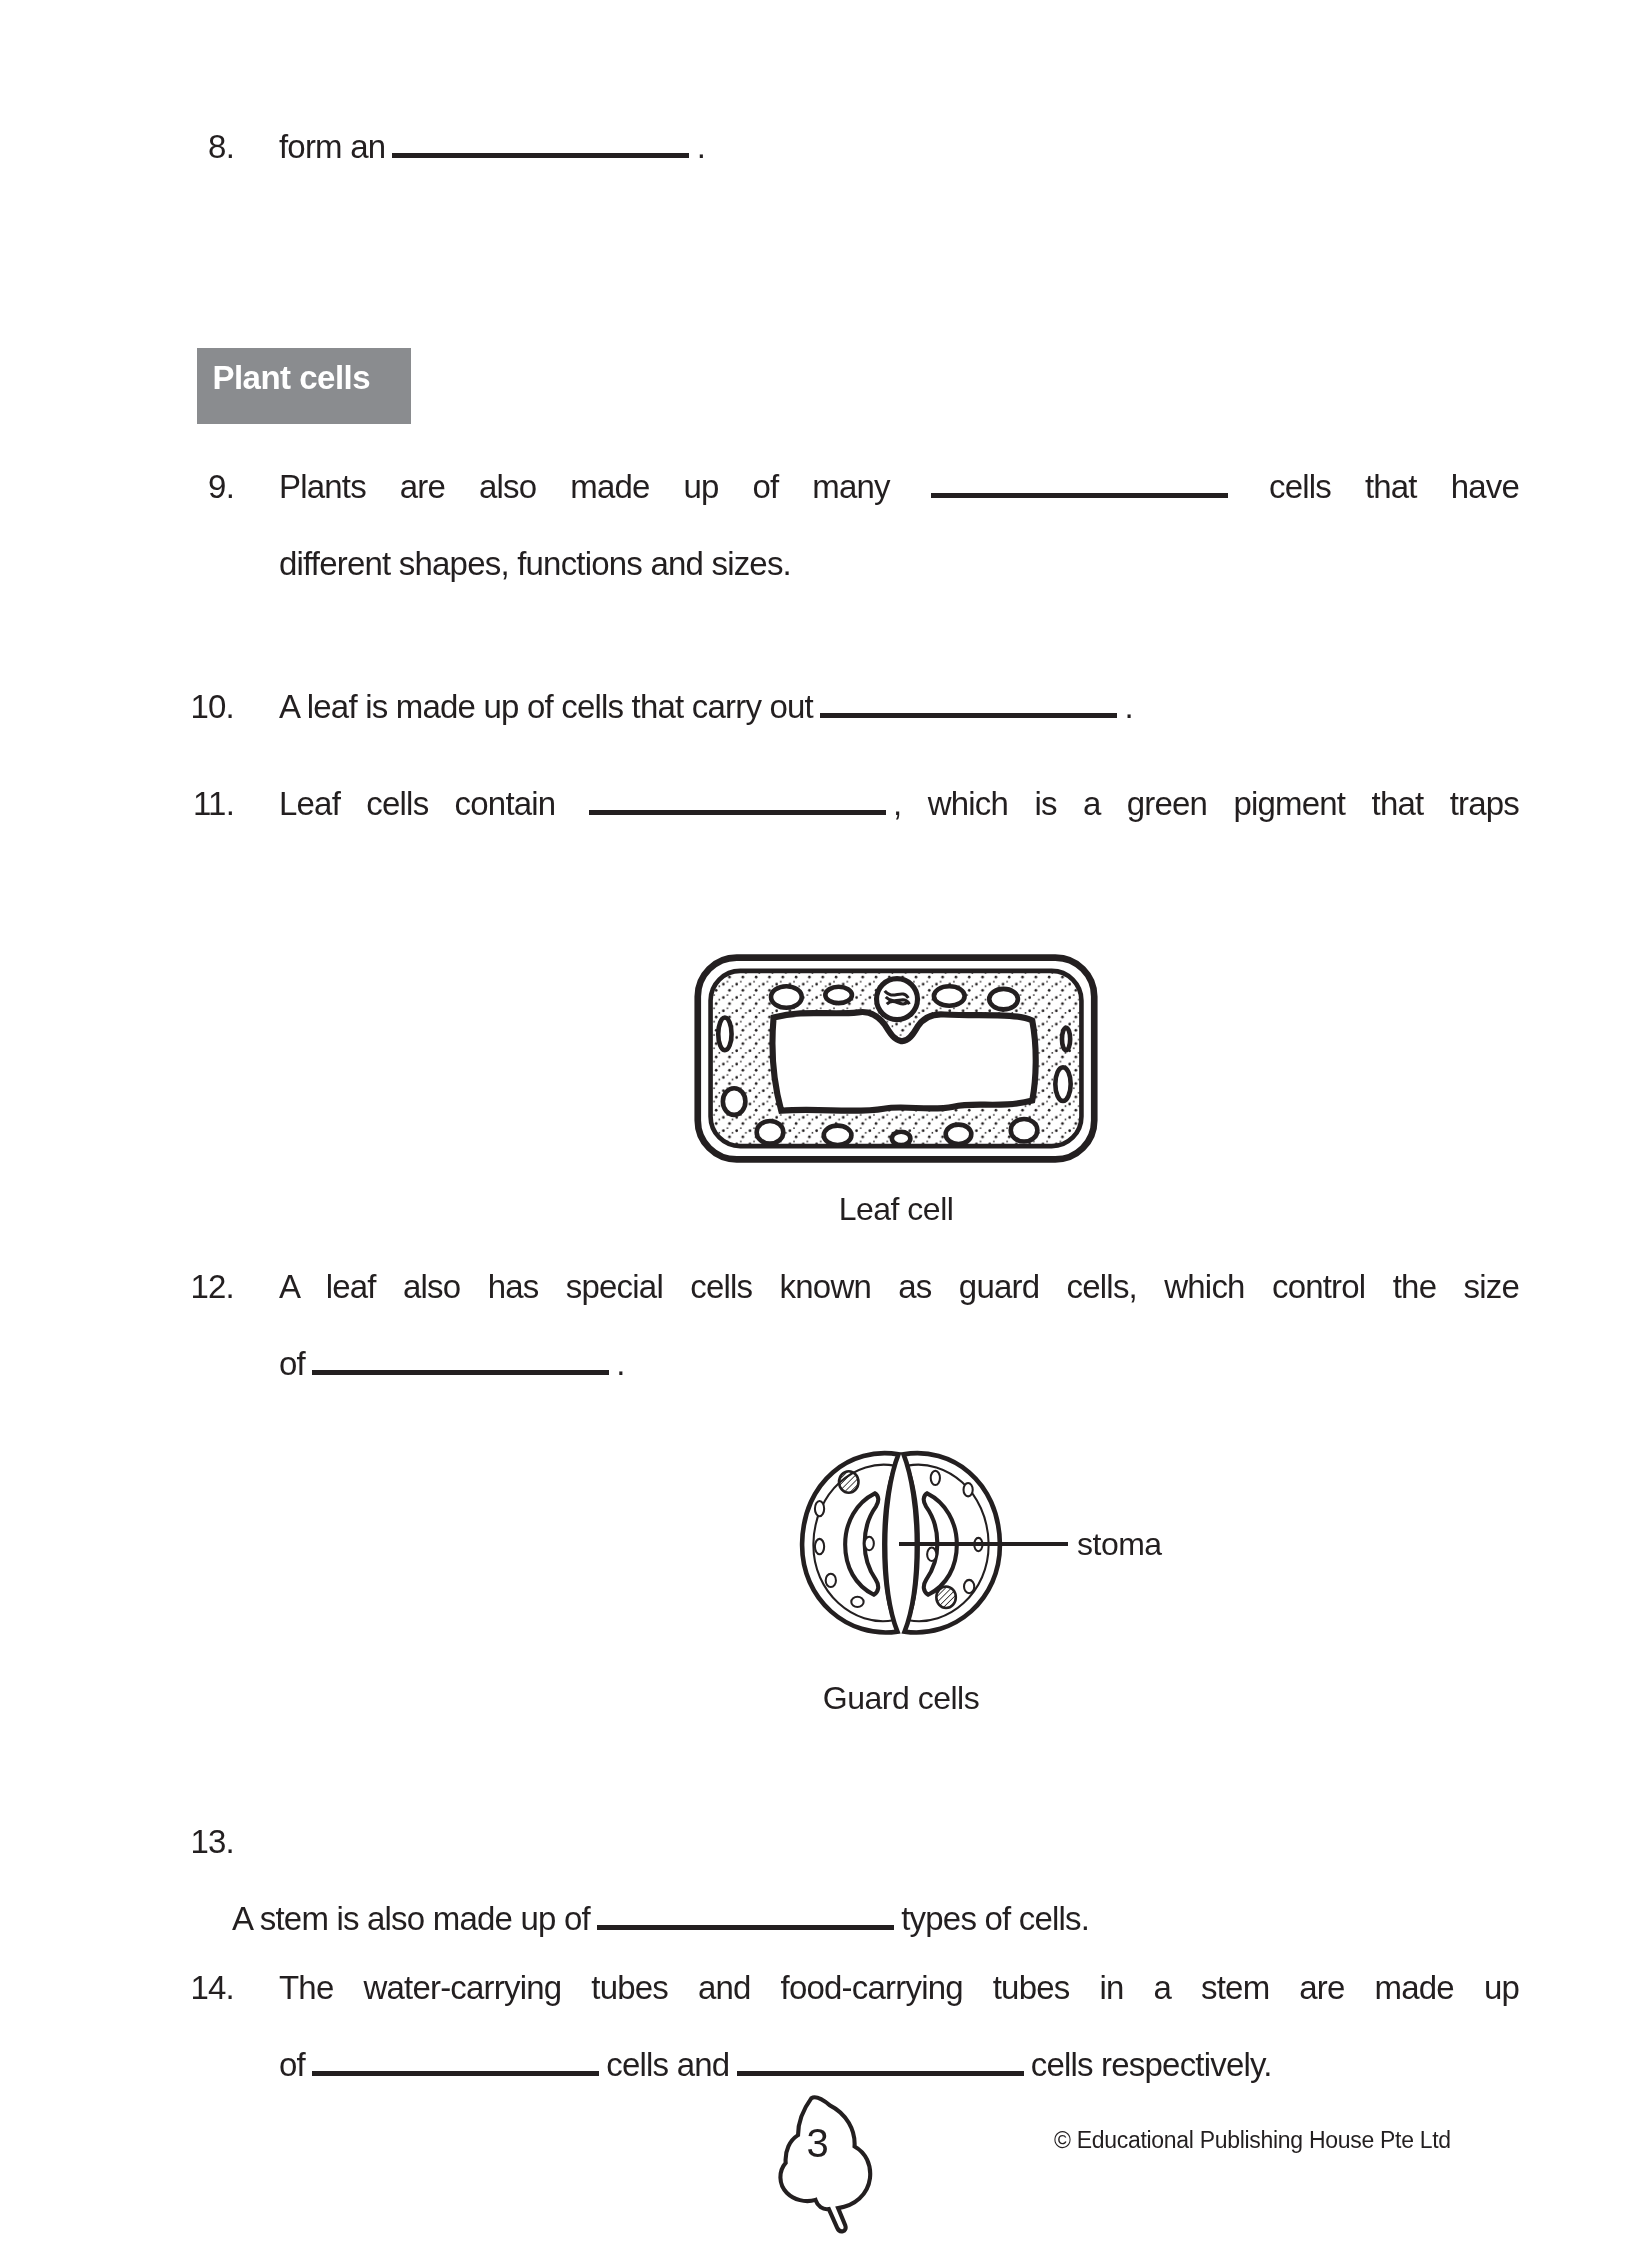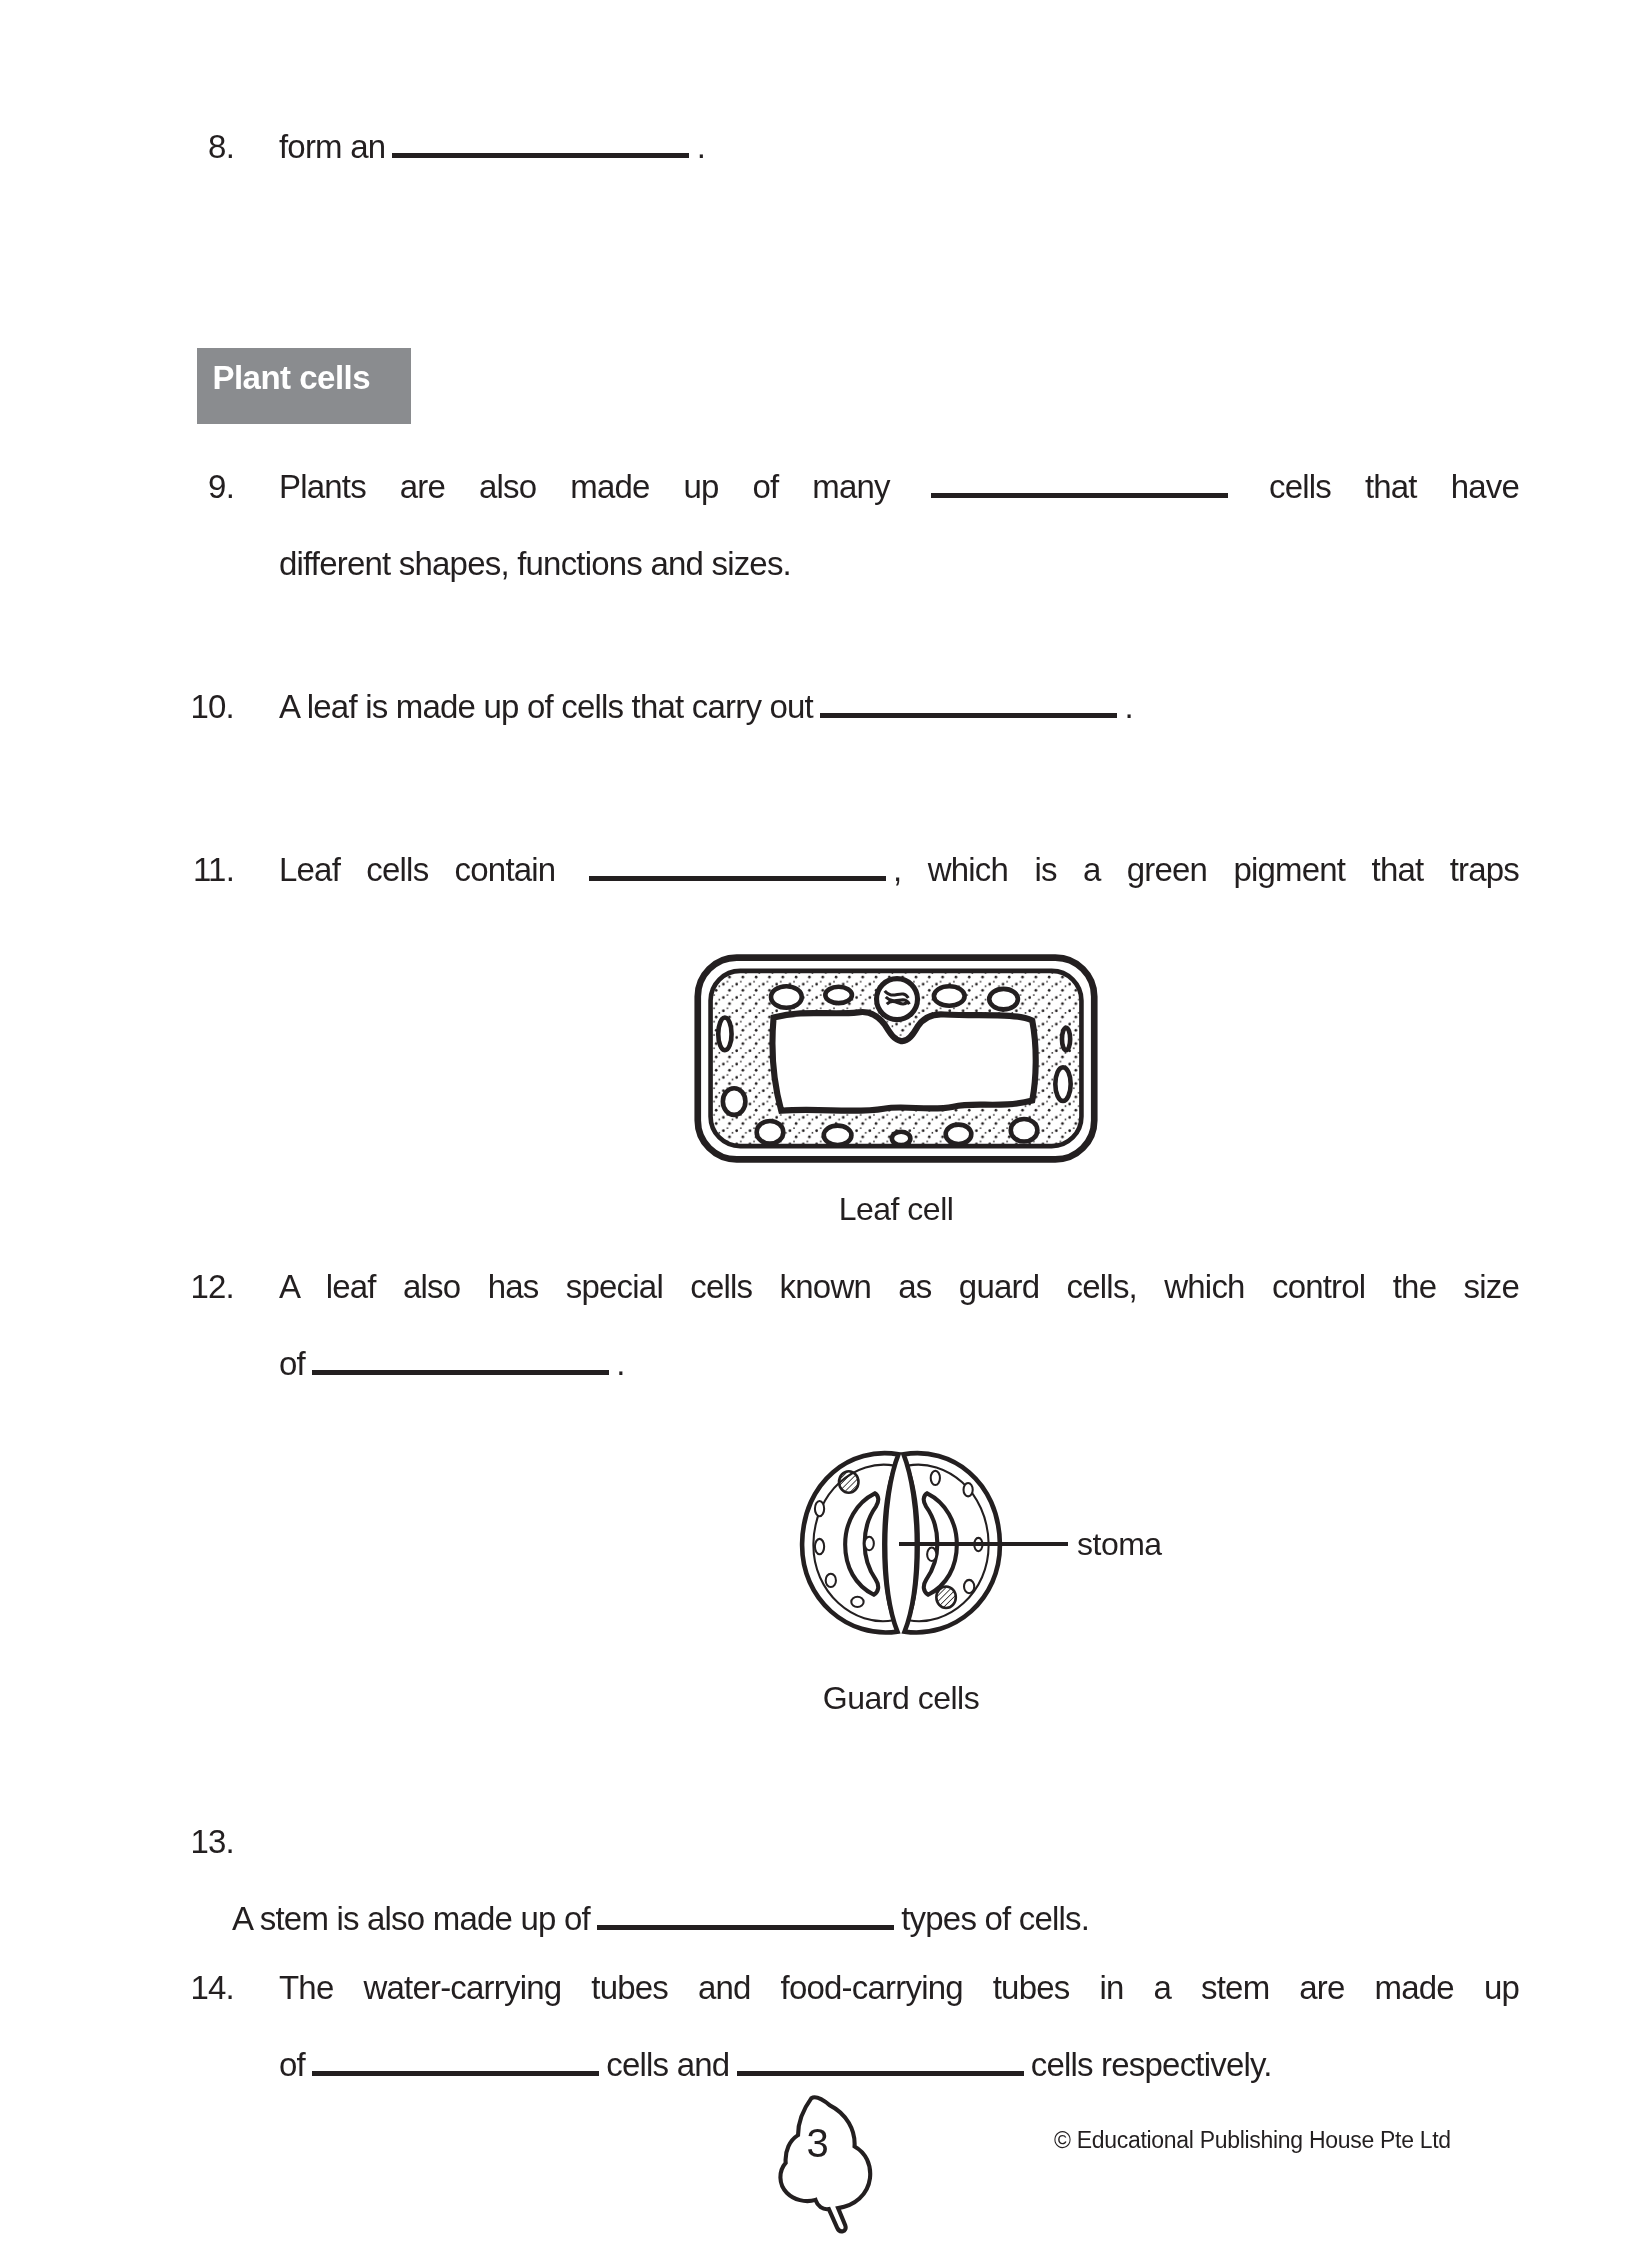--- a/index.html
+++ b/index.html
@@ -118,21 +118,21 @@
     </div>
   </div>
 
   <div class="q" style="top:668px;">
     <div class="qnum">10.</div>
     <div class="qtext">
       <div class="line"><span>A leaf is made up of cells that carry out</span><span class="blank"></span><span>.</span></div>
     </div>
   </div>
 
-  <div class="q" style="top:831px;">
+  <div class="q" style="top:765px;">
     <div class="qnum">11.</div>
     <div class="qtext">
       <div class="line jline"><span>Leaf cells contain</span> <span class="blank"></span><span>, which is a green pigment that traps</span></div>
     </div>
   </div>
 
   <div class="fig" style="left:694px;top:954px;width:404px;height:209px;">
     <svg width="404" height="209" viewBox="0 0 788 408">
       <defs>
         <pattern id="stipple" width="26" height="26" patternUnits="userSpaceOnUse">

